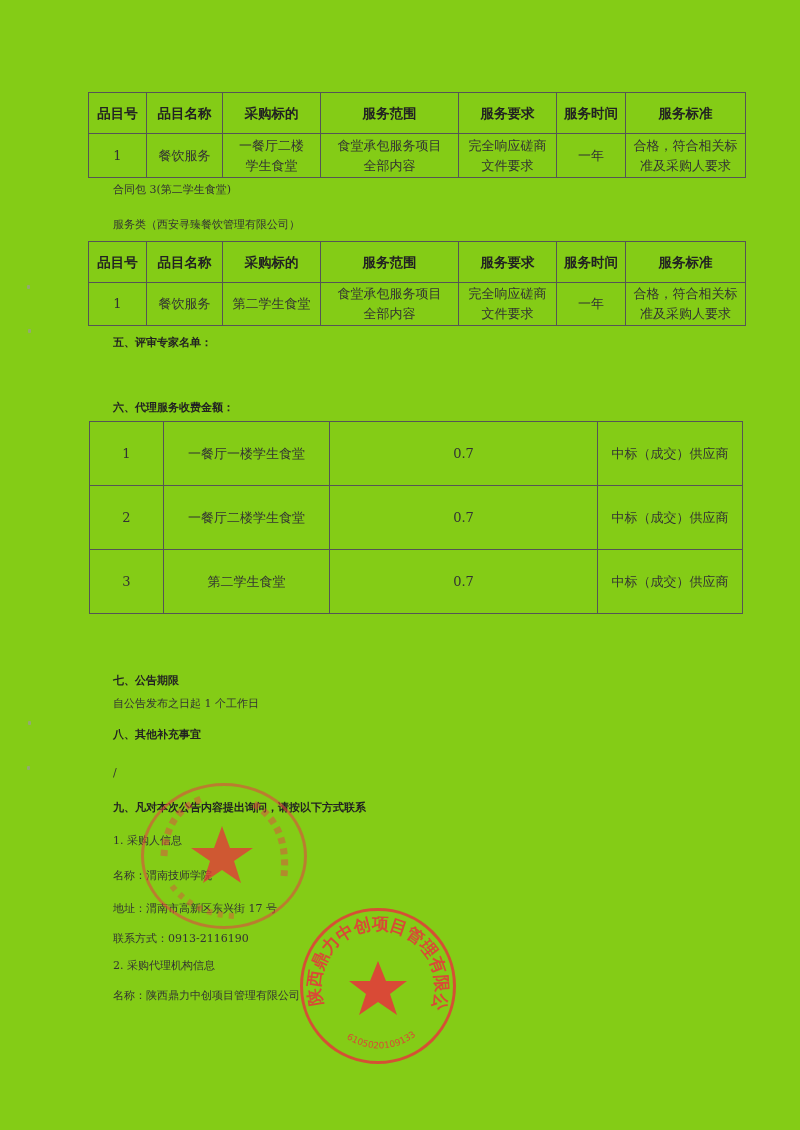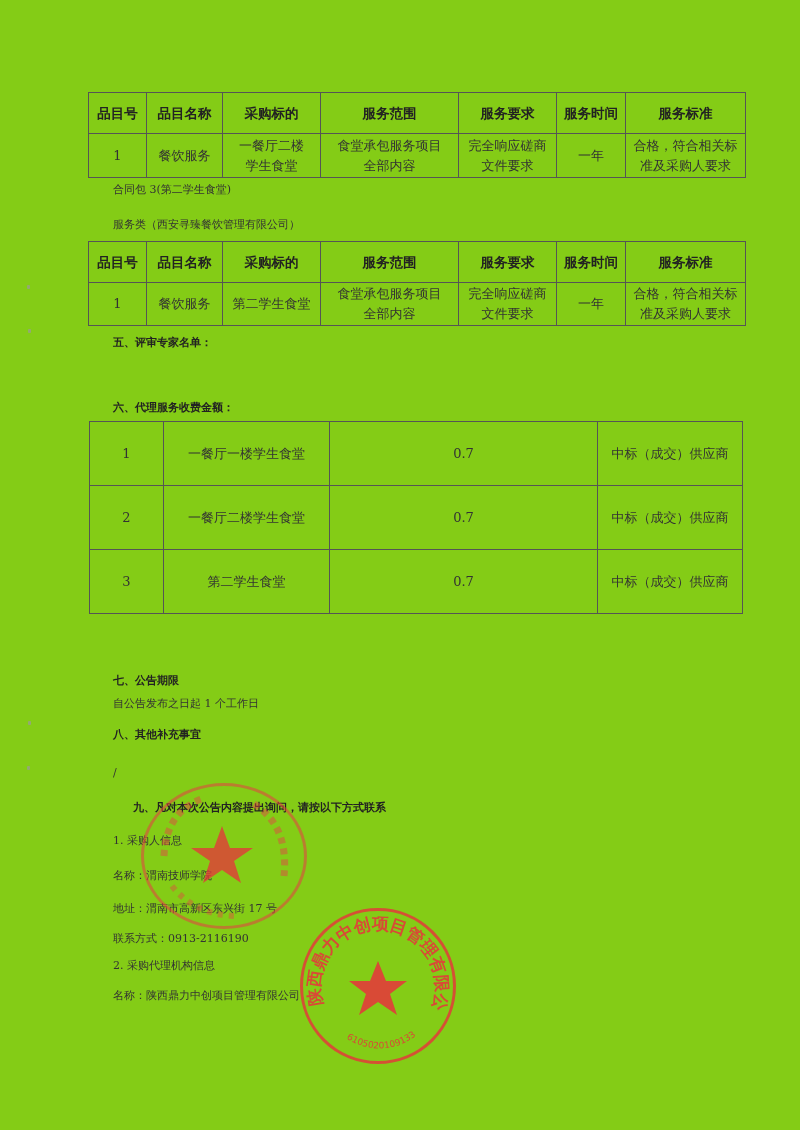--- a/index.html
+++ b/index.html
@@ -178,21 +178,21 @@
     </tr>
   </tbody>
     </table>
 
   <div class="line heading" style="top:664px;margin-top:8px;">七、公告期限</div>
   <div class="line" style="top:695px;">自公告发布之日起 1 个工作日</div>
 
   <div class="line heading" style="top:726px;text-align:center;">八、其他补充事宜</div>
   <div class="line" style="top:764px;">/</div>
 
-  <div class="line heading" style="top:799px;margin-left:20px;">九、凡对本次公告内容提出询问，请按以下方式联系</div>
+  <div class="line heading" style="top:799px;">九、凡对本次公告内容提出询问，请按以下方式联系</div>
   <div class="line" style="top:832px;">1. 采购人信息</div>
 
   <div class="line" style="top:867px;">
     <span>名称：</span><span>渭南技师学院</span>
   </div>
   <div class="line" style="top:900px;">
     <span>地址：</span><span>渭南市高新区东兴街 17 号</span>
   </div>
   <div class="line" style="top:930px;">
     <span>联系方式：</span><span>0913-2116190</span>

